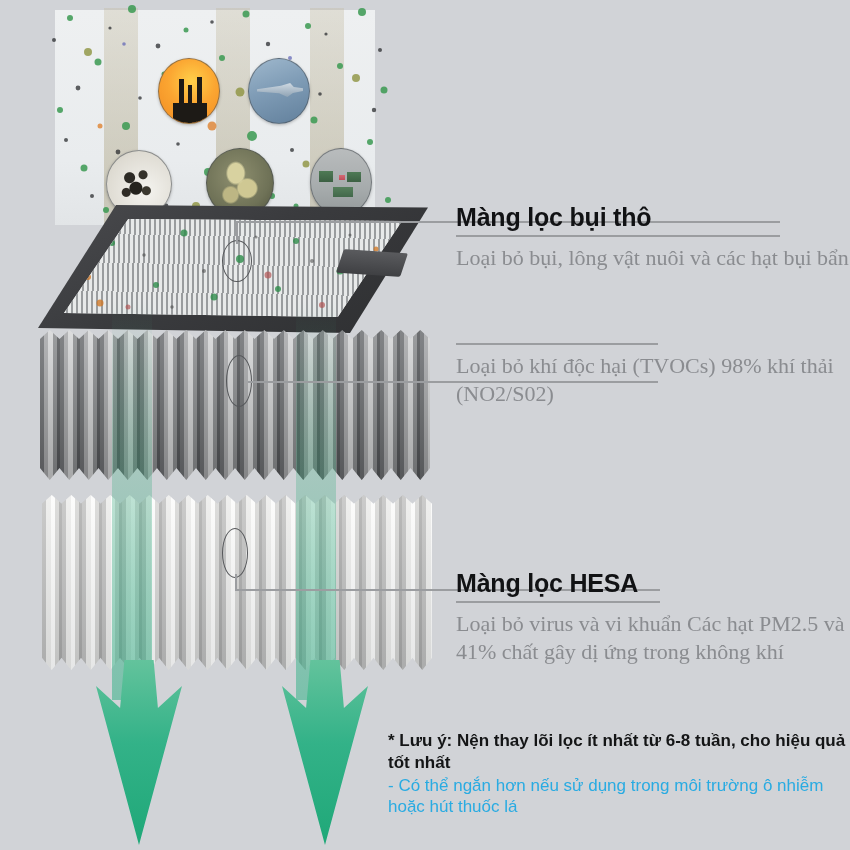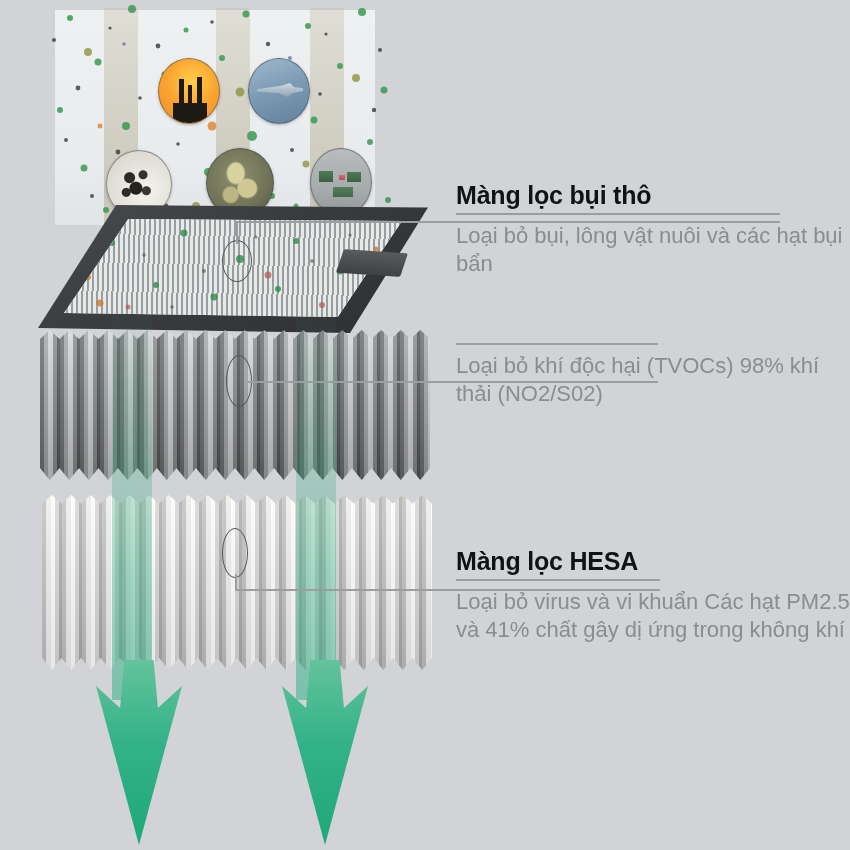--- a/index.html
+++ b/index.html
@@ -192,28 +192,28 @@
 
   
   .leader { position:absolute; background:#9b9da0; }
   .leader.h { height:1.6px; }
   .leader.v { width:1.6px; }
 
   
   .block { position:absolute; left:456px; width:394px; }
   .block h2 {
     font-size:25px; font-weight:bold; color:#111214;
-    letter-spacing:-.2px; line-height:1.05; white-space:nowrap;
+    letter-spacing:-.2px; line-height:1.05; white-space:nowrap;margin-top:22px;
   }
   .block .rule {
     margin-top:5px; height:1.6px; background:#9b9da0;
   }
   .block p {
     margin-top:7px; font-size:22px; color:#8a8c90;
-    line-height:1.30; font-weight:400;
+    line-height:1.30; font-weight:400;font-family:Liberation Serif, serif;
   }
 
   #block1 { top:182px; }
   #block1 .rule { width:324px; }
   #block2 { top:338px; }
   #block2 .rule { width:202px; }
   #block3 { top:548px; }
   #block3 .rule { width:204px; }
 
   
@@ -396,14 +396,18 @@
     <div class="rule"></div>
     <p>Loại bỏ khí độc hại (TVOCs) 98% khí thải (NO2/S02)</p>
   </div>
 
   <div class="block" id="block3">
     <h2>Màng lọc HESA</h2>
     <div class="rule"></div>
     <p>Loại bỏ virus và vi khuẩn Các hạt PM2.5 và 41% chất gây dị ứng trong không khí</p>
   </div>
 
+  <div id="footnote">
+    <div class="fn-dark">* Lưu ý: Nện thay lõi lọc ít nhất từ 6-8 tuần, cho hiệu quả tốt nhất</div>
+    <div class="fn-blue">- Có thể ngắn hơn nếu sử dụng trong môi trường ô nhiễm hoặc hút thuốc lá</div>
+  </div>
 
 </div>
 
 </body></html>

